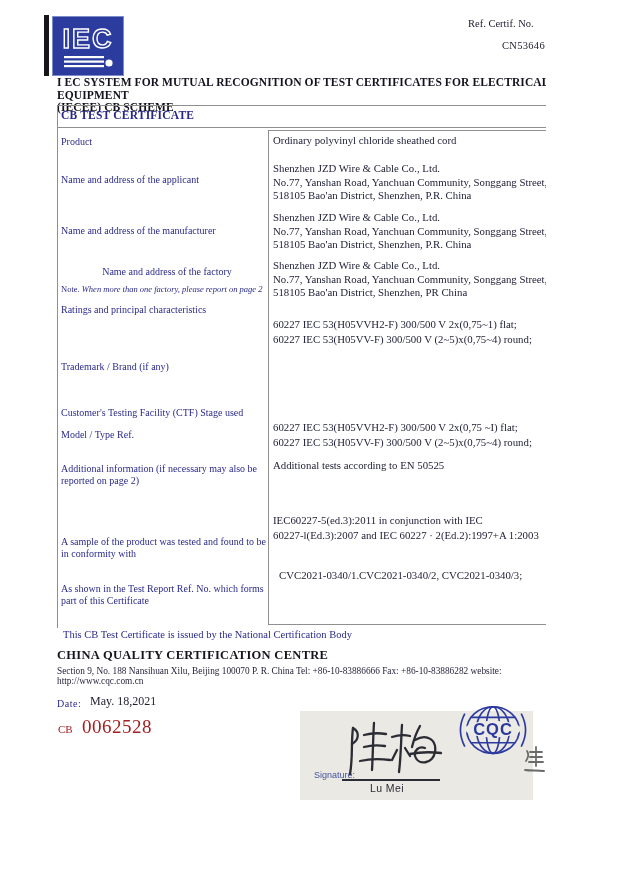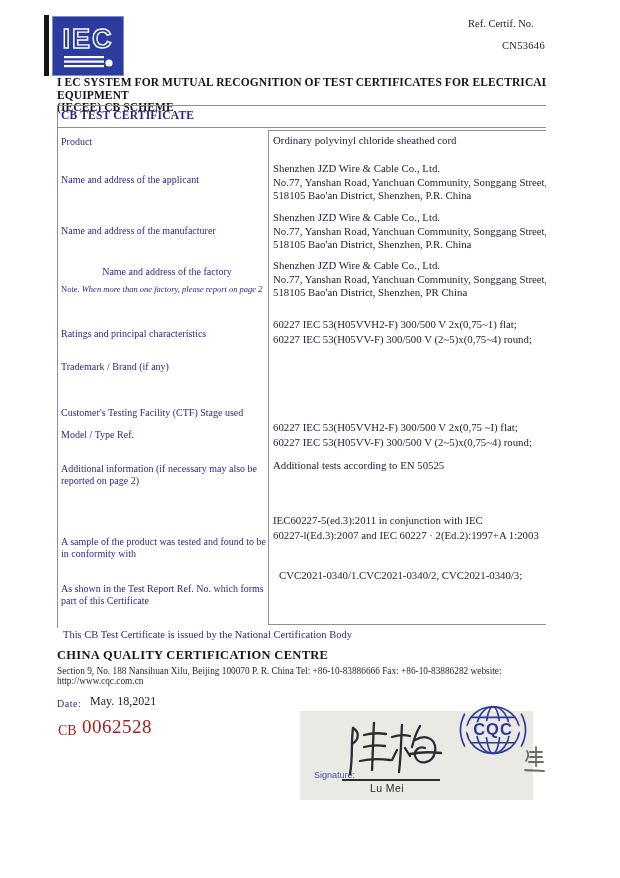--- a/index.html
+++ b/index.html
@@ -27,21 +27,21 @@
   .fnote{left:61px;width:240px;font-size:8.5px;color:#2a2a8a;}
   .fnote .it{font-style:italic;}
   .fvalue{left:273px;width:278px;font-size:10.8px;color:#23233a;line-height:13.5px;}
   .lh15{line-height:15px;}
   
   .issued-by{left:63px;top:629px;font-size:10.5px;color:#2a2a8a;}
   .ncb-name{left:57px;top:648px;font-size:12.5px;font-weight:bold;color:#15151f;letter-spacing:.3px;}
   .ncb-address{left:57px;top:666px;width:510px;font-size:9.3px;color:#25253a;}
   .date-label{left:57px;top:698px;font-size:10px;color:#2a2a8a;letter-spacing:.5px;}
   .date-value{left:90px;top:694px;font-size:12px;color:#1e1e30;}
-  .cb-label{left:58px;top:723px;font-size:14px;color:#a32020;}
+  .cb-label{left:58px;top:723px;font-size:11px;color:#a32020;}
   .cb-number{left:82px;top:716px;font-size:19px;color:#a32020;letter-spacing:.5px;}
   
   .scan-block{left:300px;top:711px;width:233px;height:89px;background:#eae9e4;}
   .cqc-logo{left:458px;top:702px;}
   .stamp-char{left:522px;top:745px;}
   .sig-label{left:314px;top:770px;font-family:"Liberation Sans", sans-serif;font-size:9px;color:#47549f;}
   .sig-script{left:344px;top:720px;}
   .sig-line{left:342px;top:779px;width:98px;height:1.5px;background:#2c2c36;}
   .sig-name{left:370px;top:782px;font-family:"Liberation Sans", sans-serif;font-size:10.5px;color:#2c2c38;letter-spacing:.4px;}
 </style>
@@ -74,21 +74,21 @@
   <div class="abs value-box"></div>
 
   <div class="abs flabel" style="top:136px;">Product</div>
   <div class="abs flabel" style="top:174px;">Name and address of the applicant</div>
   <div class="abs flabel" style="top:225px;">Name and address of the manufacturer</div>
   <div class="abs flabel" style="top:266px;text-align:center;">Name and address of the factory</div>
   <div class="abs fnote" style="top:284px;">
     <span>Note.</span>
     <span class="it">When more than one factory, please report on page 2</span>
   </div>
-  <div class="abs flabel" style="top:328px;">Ratings and principal characteristics</div>
+  <div class="abs flabel" style="top:304px;">Ratings and principal characteristics</div>
   <div class="abs flabel" style="top:361px;">Trademark / Brand (if any)</div>
   <div class="abs flabel" style="top:407px;">Customer's Testing Facility (CTF) Stage used</div>
   <div class="abs flabel" style="top:429px;">Model / Type Ref.</div>
   <div class="abs flabel" style="top:463px;">Additional information (if necessary may also be reported on page 2)</div>
   <div class="abs flabel" style="top:536px;">A sample of the product was tested and found to be in conformity with</div>
   <div class="abs flabel" style="top:583px;">As shown in the Test Report Ref. No. which forms part of this Certificate</div>
 
   <div class="abs fvalue preline" style="top:134px;">Ordinary polyvinyl chloride sheathed cord</div>
   <div class="abs fvalue preline" style="top:162px;">Shenzhen JZD Wire &amp; Cable Co., Ltd.
 No.77, Yanshan Road, Yanchuan Community, Songgang Street,

